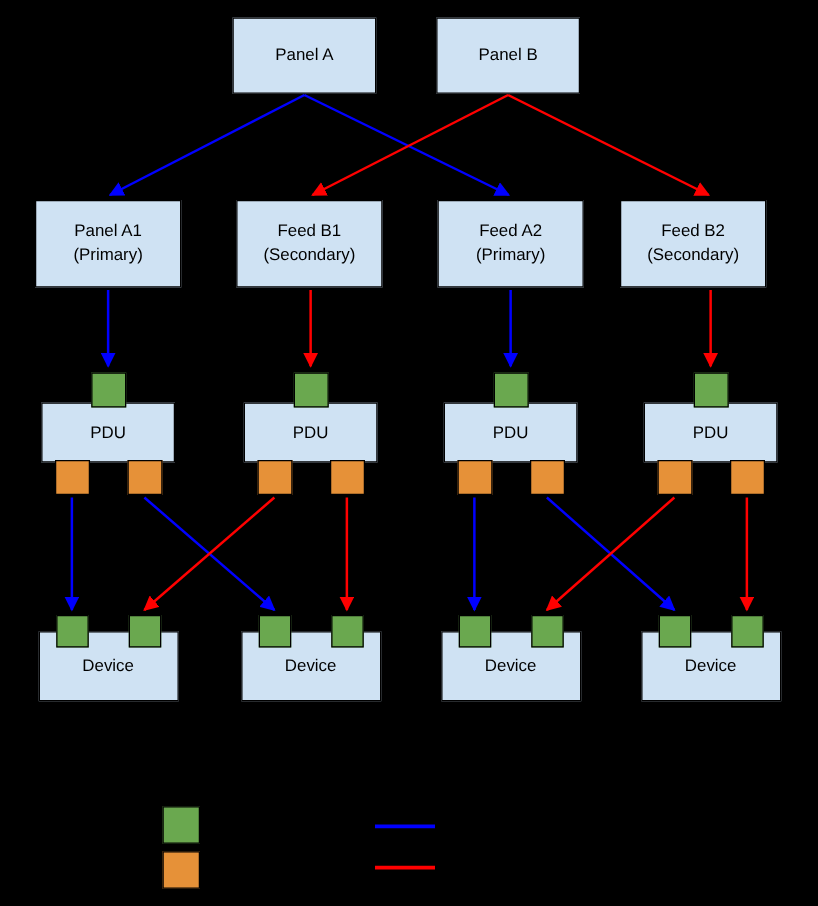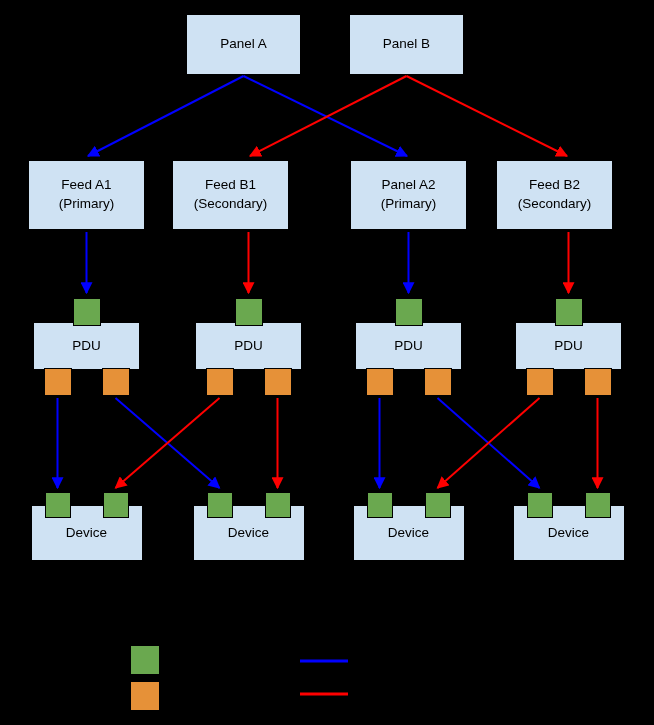--- a/index.html
+++ b/index.html
@@ -103,29 +103,29 @@
   </svg>
 
   <div class="node" style="left:186px;top:14px;width:115px;height:61px">
     <span>Panel A</span>
   </div>
   <div class="node" style="left:349px;top:14px;width:115px;height:61px">
     <span>Panel B</span>
   </div>
 
   <div class="node" style="left:28px;top:160px;width:117px;height:70px">
-    <span>Feed A1</span>
+    <span>Panel A1</span>
     <span>(Primary)</span>
   </div>
-  <div class="node" style="left:172px;top:160px;width:117px;height:70px">
+  <div class="node" style="left:189px;top:160px;width:117px;height:70px">
     <span>Feed B1</span>
     <span>(Secondary)</span>
   </div>
   <div class="node" style="left:350px;top:160px;width:117px;height:70px">
-    <span>Panel A2</span>
+    <span>Feed A2</span>
     <span>(Primary)</span>
   </div>
   <div class="node" style="left:496px;top:160px;width:117px;height:70px">
     <span>Feed B2</span>
     <span>(Secondary)</span>
   </div>
 
   <div class="node" style="left:33px;top:322px;width:107px;height:48px">
     <span>PDU</span>
   </div>

